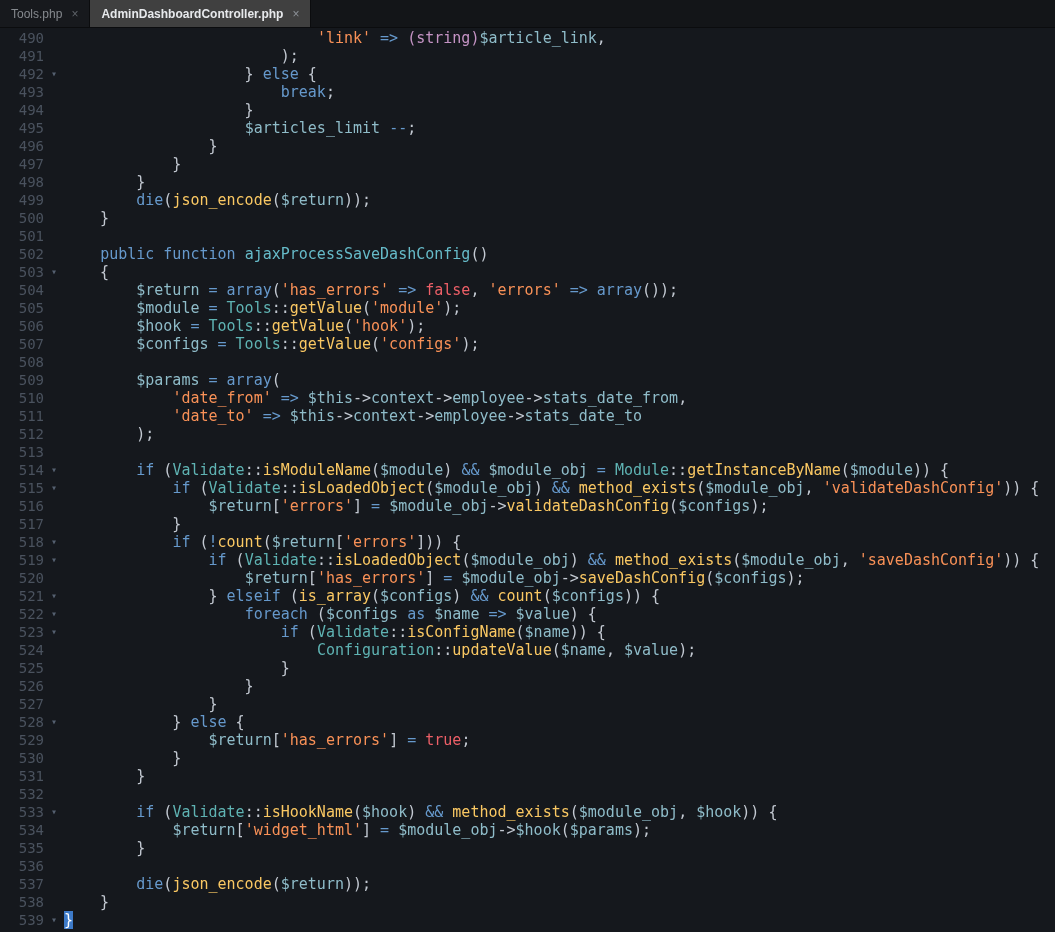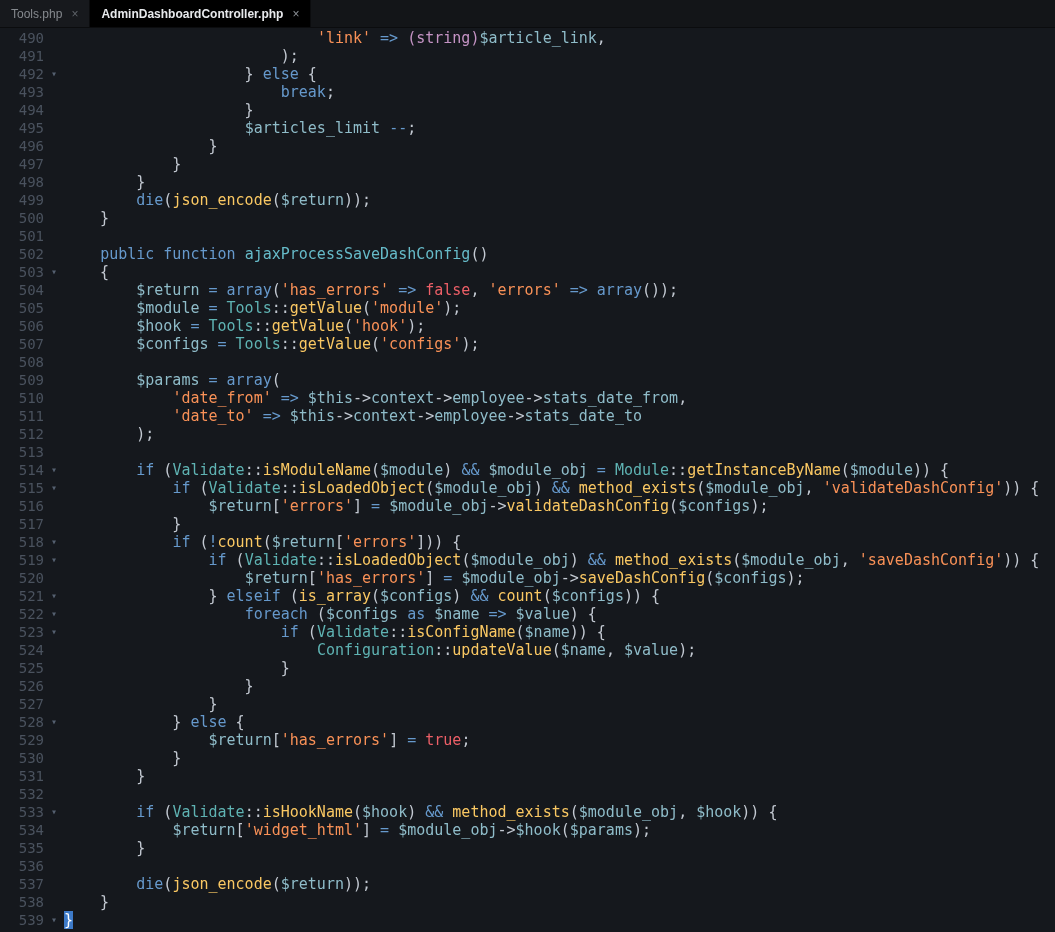--- a/index.html
+++ b/index.html
@@ -22,21 +22,21 @@
   }
   .tab {
     display:flex; align-items:center;
     padding:0 11px;
     background:#17191D;
     border-right:1px solid #0B0C0E;
     color:#85898E;
     cursor:default;
     white-space:nowrap;
   }
-  .tab.active { background:#000000; color:#E7E9EC; font-weight:bold;align-items:center; }
+  .tab.active { background:#404040; color:#E7E9EC; font-weight:bold;align-items:center; }
   .tab-close { margin-left:9px; font-size:12px; color:#5E6369; font-weight:normal; }
   .tab.active .tab-close { color:#8C9197; }
 
   
   .editor {
     flex:1 1 auto;
     font-size:15px;
     line-height:18px;
     white-space:pre;
     overflow:hidden;

